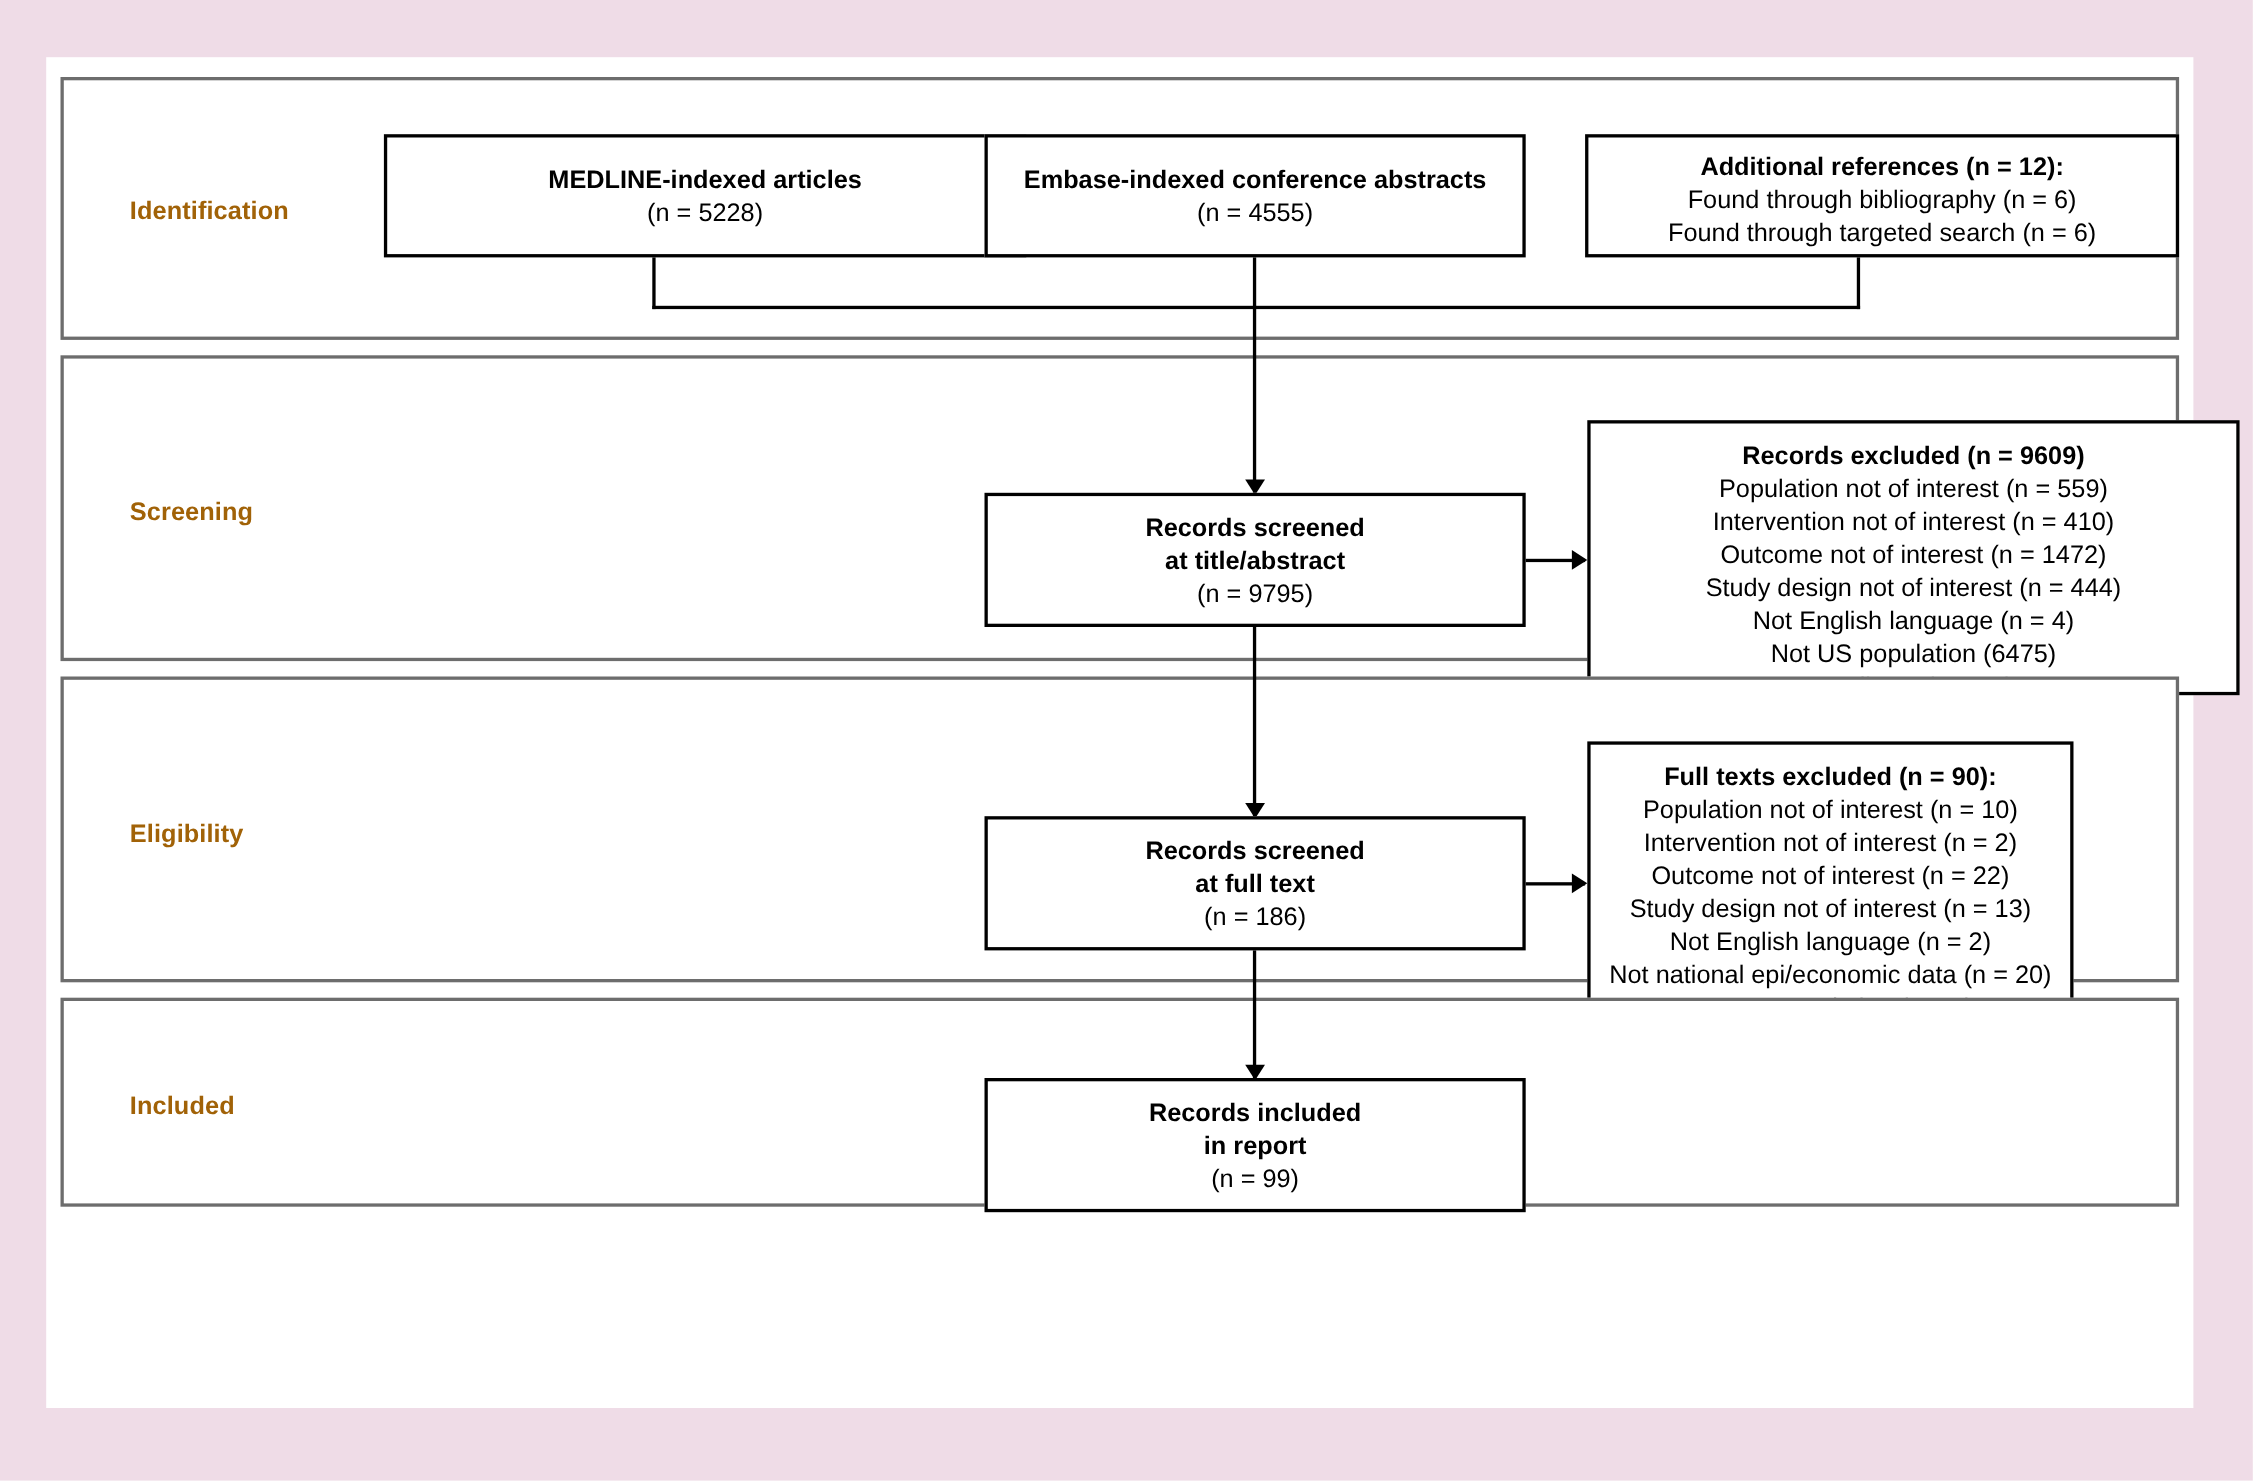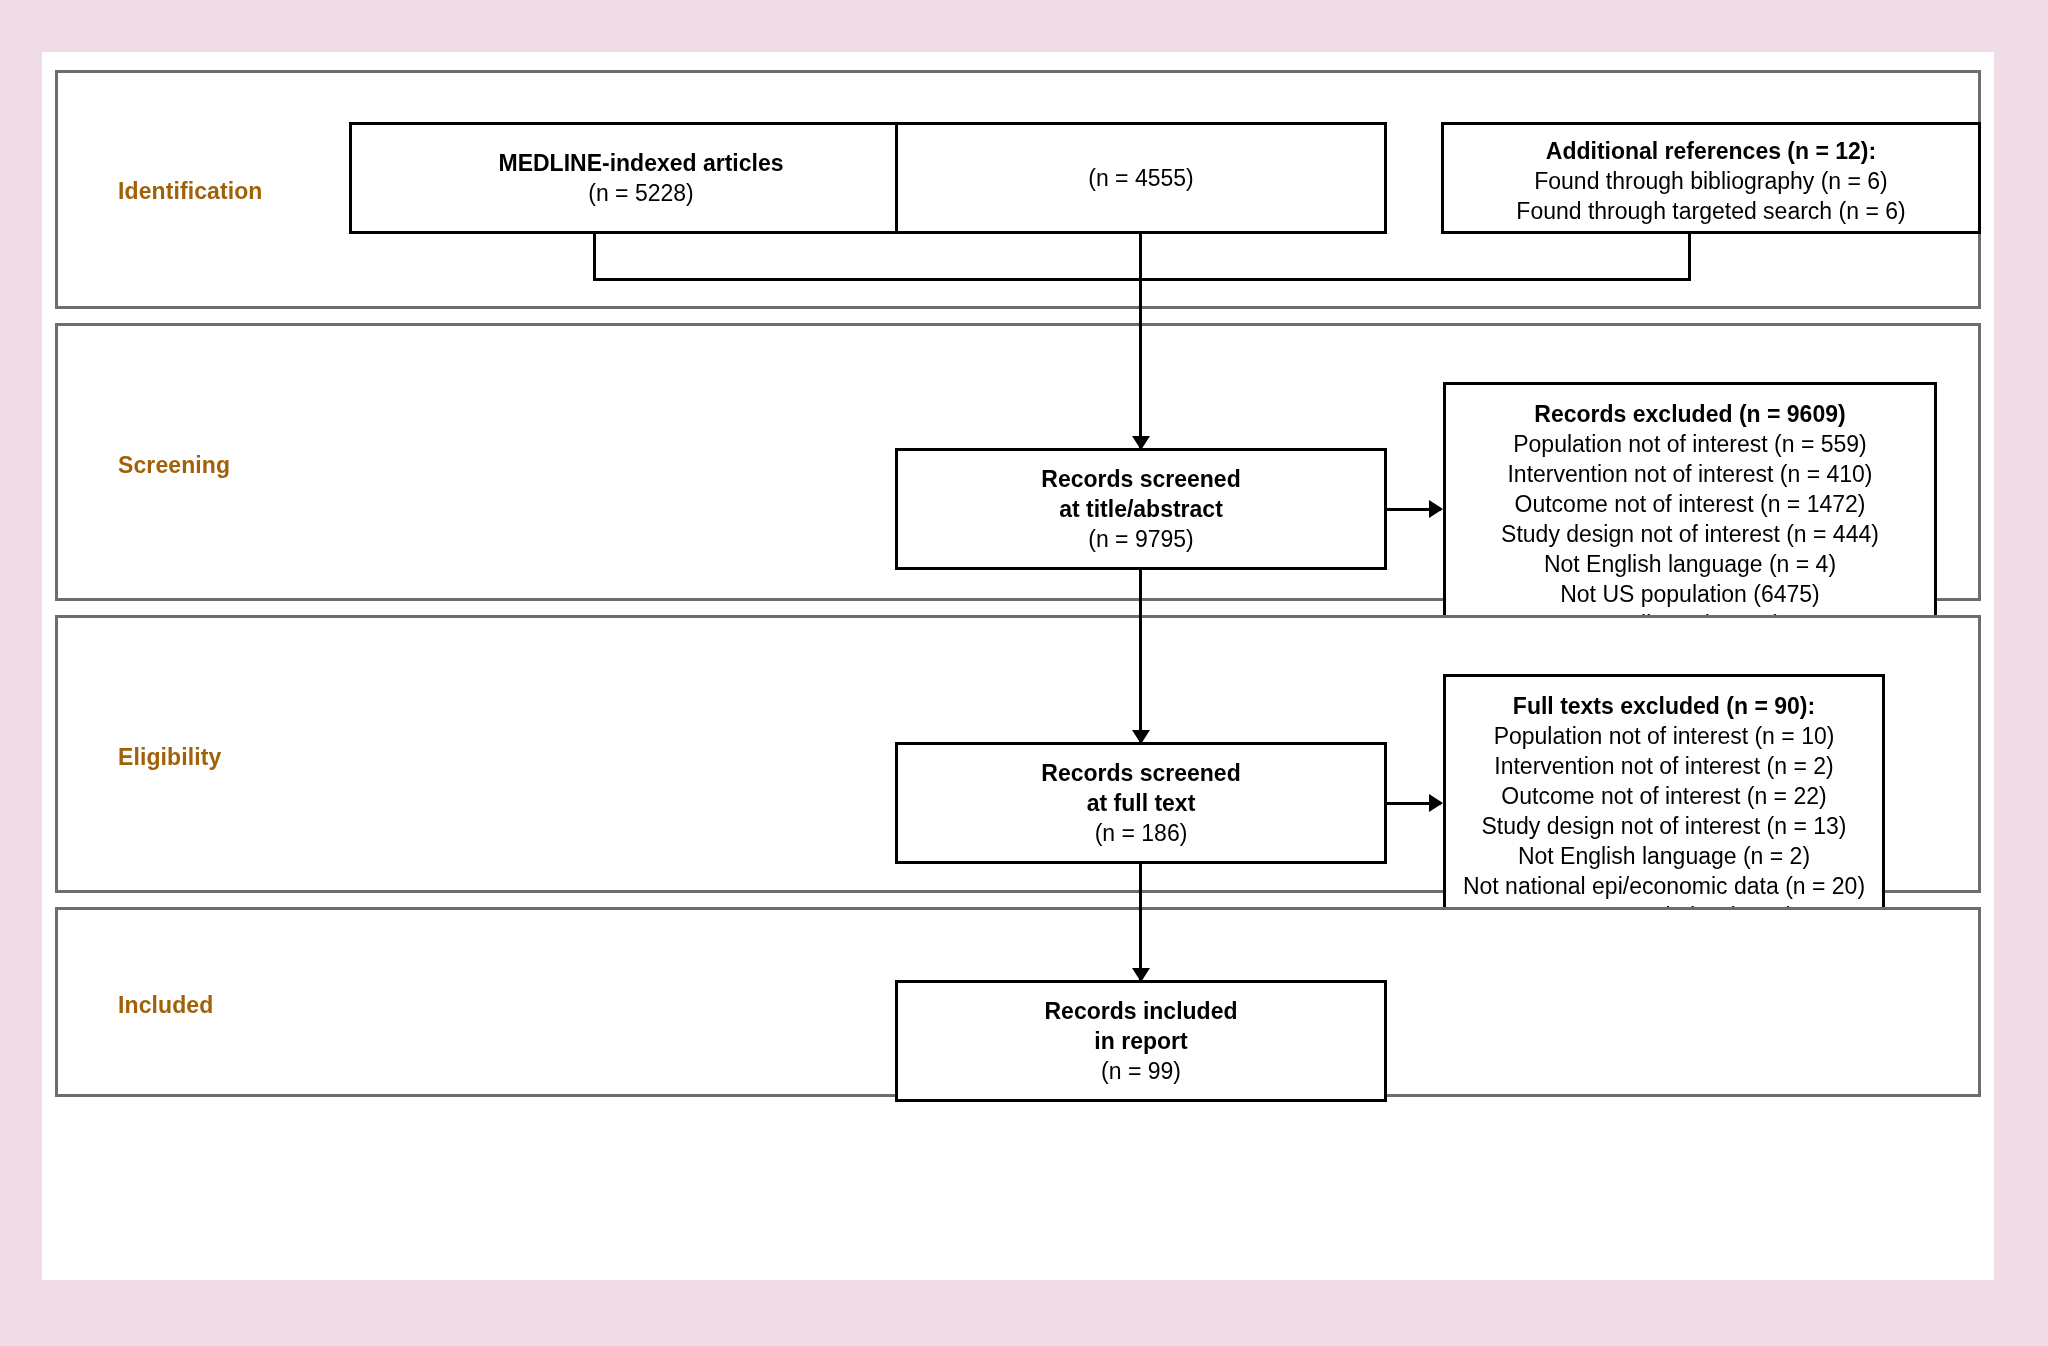--- a/index.html
+++ b/index.html
@@ -110,21 +110,21 @@
   }
   #box-screened-full {
     left: 840px; top: 672px; width: 492px; height: 122px;
   }
   #box-included {
     left: 840px; top: 910px; width: 492px; height: 122px;
   }
 
   
   #box-excluded-records {
-    left: 1388px; top: 312px; width: 494px; height: 250px;
+    left: 1388px; top: 312px; width: 593px; height: 250px;
     justify-content: flex-start;
     padding-top: 14px;
   }
   #box-excluded-fulltext {
     left: 1388px; top: 604px; width: 442px; height: 250px;
     justify-content: flex-start;
     padding-top: 14px;
   }
 
   
@@ -183,20 +183,21 @@
       <div class="stage" id="stage-identification">
         <div class="stage-label">Identification</div>
       </div>
 
       <div class="fbox" id="box-medline">
         <span class="ln b">MEDLINE-indexed articles</span>
         <span class="ln">(n = 5228)</span>
       </div>
 
       <div class="fbox" id="box-embase">
+        <span class="ln b">Embase-indexed conference abstracts</span>
         <span class="ln">(n = 4555)</span>
       </div>
 
       <div class="fbox" id="box-additional">
         <span class="ln b">Additional references (n = 12):</span>
         <span class="ln">Found through bibliography (n = 6)</span>
         <span class="ln">Found through targeted search (n = 6)</span>
       </div>
 
       <div class="line v" id="merge-stub-medline"></div>

